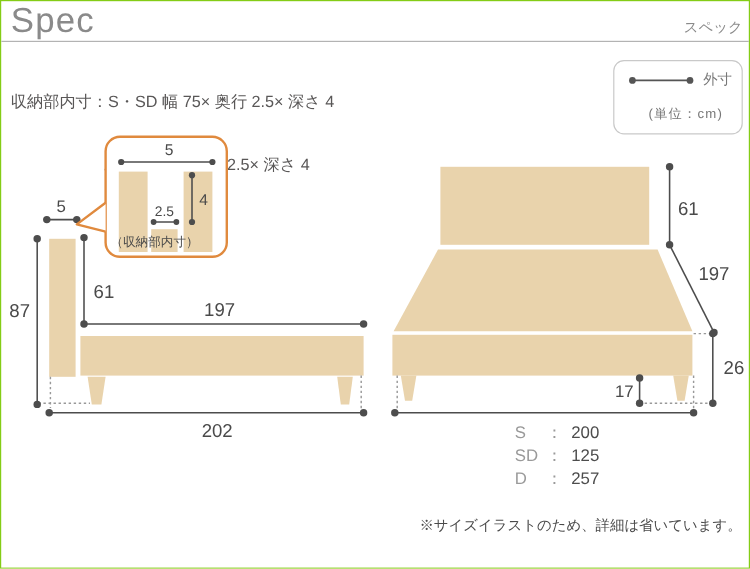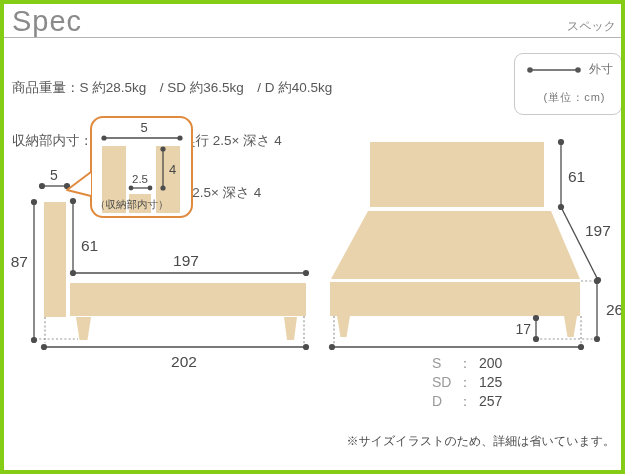--- a/index.html
+++ b/index.html
@@ -1,18 +1,18 @@
 <!DOCTYPE html>
 <html><head>
 <meta charset="utf-8">
 <style>
   html,body{margin:0;padding:0;background:#fff;}
   #page{
     position:relative;width:625px;height:474px;background:#fff;
-    box-sizing:border-box;border:4px solid #84cc16;overflow:hidden;
+    box-sizing:border-box;border:1px solid #84cc16;overflow:hidden;
     font-family:"Liberation Sans",sans-serif;
   }
   
   .spec-title{
     position:absolute;left:8px;top:1px;font-size:29px;font-weight:300;
     color:#8a8a8a;letter-spacing:1px;
   }
   .spec-subtitle{
     position:absolute;right:5px;top:14px;font-size:12px;color:#8a8a8a;font-family:Liberation Serif, serif;
   }
@@ -57,21 +57,20 @@
 </style>
 </head>
 <body>
 
 <div id="page">
 
   <div class="spec-title">Spec</div>
   <div class="spec-subtitle">スペック</div>
   <div class="header-rule"></div>
   <div class="spec-lines">
-    <div>商品重量：S 約28.5kg　/ SD 約36.5kg　/ D 約40.5kg</div>
     <div>収納部内寸：S・SD 幅 75× 奥行 2.5× 深さ 4</div>
     <div class="spec-line3">/ D 幅 118× 奥行 2.5× 深さ 4</div>
   </div>
 
   <div class="legend">
     <div class="legend-row">
       <svg width="58" height="10">
         <line x1="5" y1="5" x2="53" y2="5" stroke="#555" stroke-width="1.3"></line>
         <circle cx="5" cy="5" r="2.8" fill="#555"></circle>
           <circle cx="53" cy="5" r="2.8" fill="#555"></circle>

